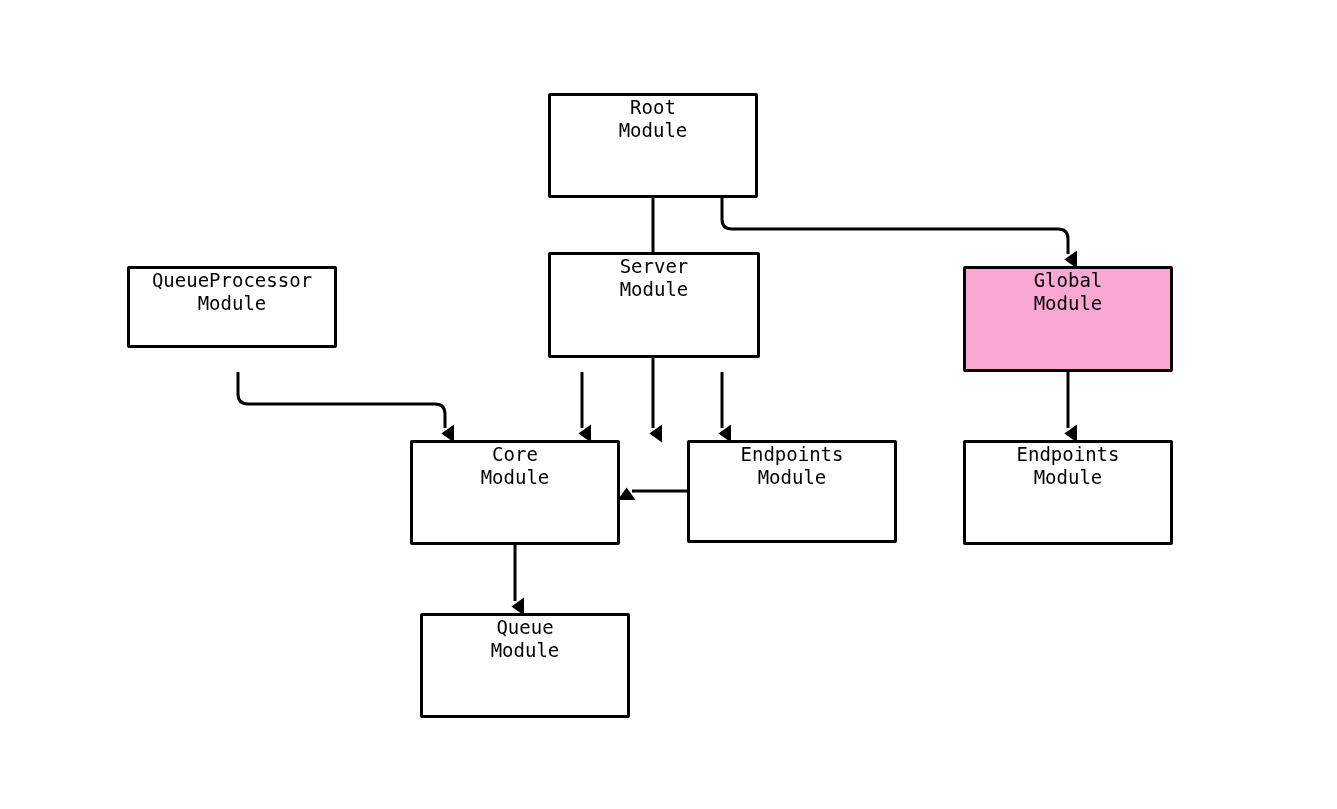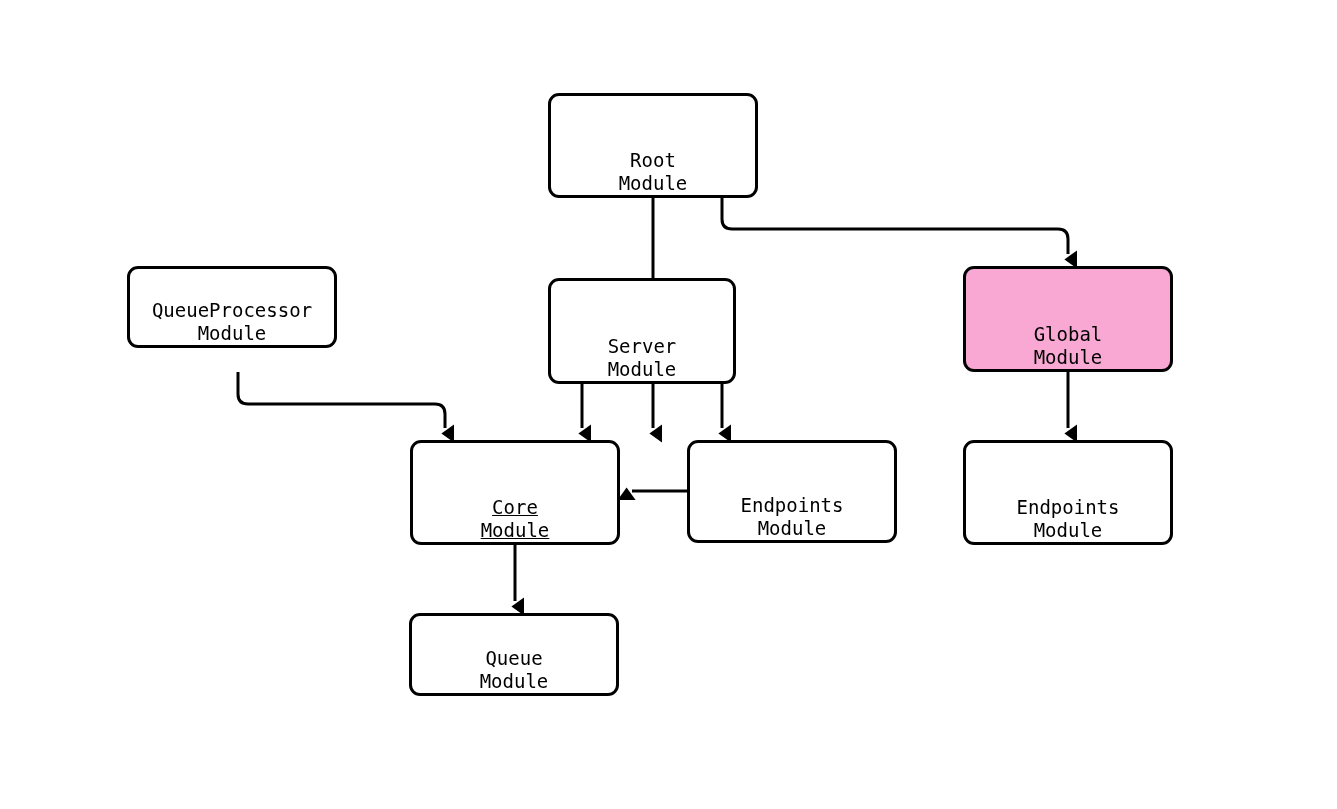--- a/index.html
+++ b/index.html
@@ -26,23 +26,23 @@
     top: 0;
     width: 1337px;
     height: 809px;
     pointer-events: none;
   }
   .node {
     position: absolute;
     box-sizing: border-box;
     background: #ffffff;
     border: 3px solid #000000;
-    border-radius: 11px;
+    border-radius: 2px;
     display: flex;
-    align-items: flex-end;
+    align-items: flex-start;
     justify-content: center;
     z-index: 2;
   }
   .node-label {
     text-align: center;
     color: #000000;
     font-family: "DejaVu Sans Mono", "Liberation Mono", monospace;
     font-size: 19px;
     line-height: 23px;
     letter-spacing: 0px;
@@ -79,43 +79,43 @@
   <div class="node" style="left: 548px; top: 93px; width: 210px; height: 105px; border-color: rgb(0, 0, 0); background: rgb(255, 255, 255);">
     <span class="node-label">Root
 Module</span>
   </div>
 
   <div class="node" style="left: 127px; top: 266px; width: 210px; height: 82px; border-color: rgb(0, 0, 0); background: rgb(255, 255, 255);">
     <span class="node-label">QueueProcessor
 Module</span>
   </div>
 
-  <div class="node" style="left: 548px; top: 278px; width: 188px; height: 106px; border-color: rgb(0, 0, 0); background: rgb(255, 255, 255);">
+  <div class="node" style="left: 548px; top: 252px; width: 212px; height: 106px; border-color: rgb(0, 0, 0); background: rgb(255, 255, 255);">
     <span class="node-label">Server
 Module</span>
   </div>
 
   <div class="node" style="left: 963px; top: 266px; width: 210px; height: 106px; border-color: rgb(0, 0, 0); background: #f9a8d4;">
     <span class="node-label">Global
 Module</span>
   </div>
 
-  <div class="node" style="left: 410px; top: 440px; width: 210px; height: 105px; border-color: rgb(0, 0, 0); background: rgb(255, 255, 255); text-decoration: underline;">
+  <div class="node" style="left: 410px; top: 440px; width: 210px; height: 105px; border-color: rgb(0, 0, 0); background: rgb(255, 255, 255);">
     <span class="node-label">Core
 Module</span>
   </div>
 
   <div class="node" style="left: 687px; top: 440px; width: 210px; height: 103px; border-color: rgb(0, 0, 0); background: rgb(255, 255, 255);">
     <span class="node-label">Endpoints
 Module</span>
   </div>
 
   <div class="node" style="left: 963px; top: 440px; width: 210px; height: 105px; border-color: rgb(0, 0, 0); background: rgb(255, 255, 255);">
     <span class="node-label">Endpoints
 Module</span>
   </div>
 
-  <div class="node" style="left: 409px; top: 613px; width: 210px; height: 83px; border-color: rgb(0, 0, 0); background: rgb(255, 255, 255);">
+  <div class="node" style="left: 420px; top: 613px; width: 210px; height: 105px; border-color: rgb(0, 0, 0); background: rgb(255, 255, 255);">
     <span class="node-label">Queue
 Module</span>
   </div>
 
 </div>
 
 </body></html>

